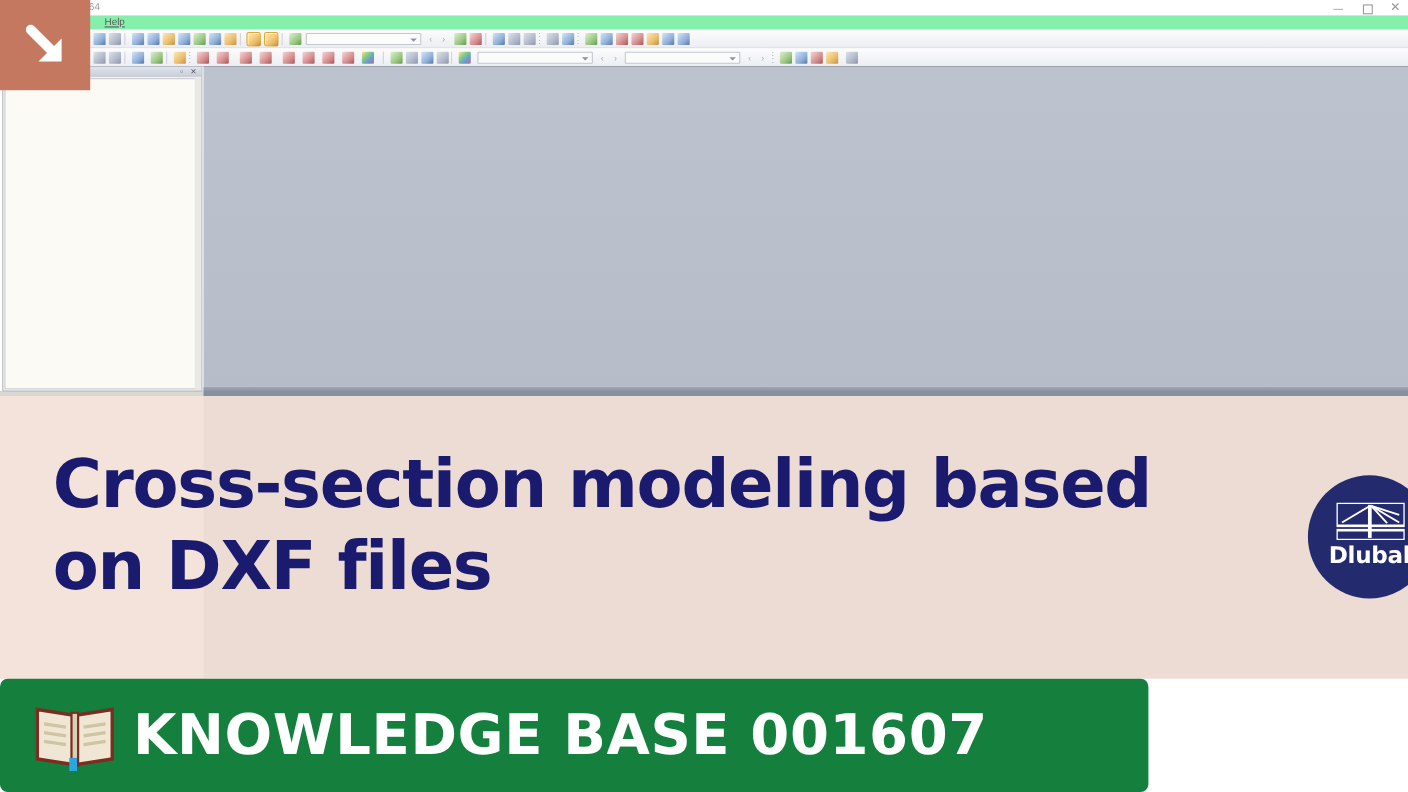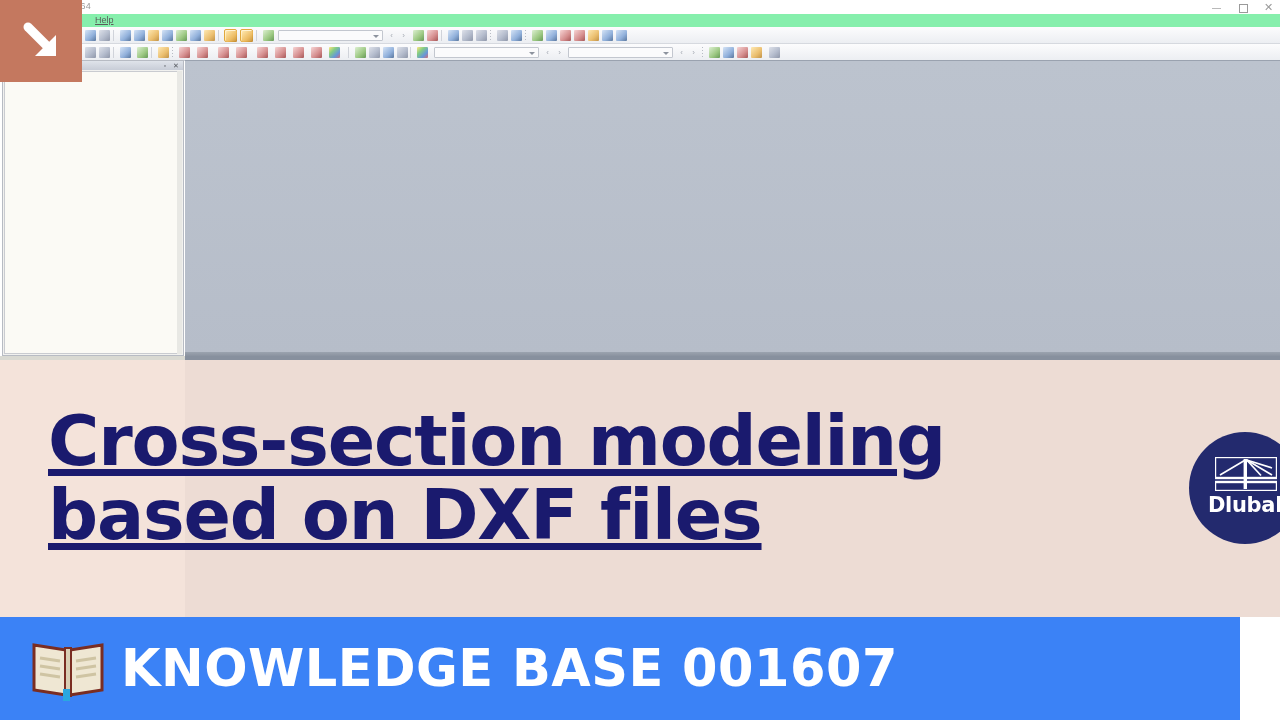--- a/index.html
+++ b/index.html
@@ -171,26 +171,25 @@
     background: #eddcd4;
   }
   .titleband-left {
     position: absolute; left: 0; top: 0; width: 185px; height: 257px;
     background: #f4e3da;
   }
   .kb-title {
     position: absolute; left: 48px; top: 404px; width: 1090px;
     font-family: "DejaVu Sans", sans-serif;
     font-weight: bold;
-    font-size: 70px;
+    font-size: 61px;
     line-height: 74px;
     letter-spacing: -1.2px;
     color: #1a1a6e;
     z-index: 12;
-    text-decoration: underline;
   }
 
   
   .logo {
     position: absolute; left: 1189px; top: 432px;
     width: 112px; height: 112px;
     border-radius: 50%;
     background: #232a6e;
     z-index: 15;
     overflow: hidden;
@@ -201,23 +200,23 @@
   .logo-word {
     position: absolute; left: 0; top: 61px; width: 112px;
     text-align: center;
     font-family: "DejaVu Sans", sans-serif;
     font-weight: bold; font-size: 21px; color: #ffffff;
     letter-spacing: -0.3px;
   }
 
   
   .banner {
-    position: absolute; left: 0; top: 617px; width: 1240px; height: 103px;
-    background: #3b82f6;
-    display: flex; align-items: center;
+    position: absolute; left: 0; top: 617px; width: 1044px; height: 103px;
+    background: #15803d;
+    display: flex; align-items: center; border-radius: 7px;
   }
   .banner-icon {
     position: relative;
     margin-left: 30px;
     width: 76px; height: 64px;
     flex: none;
   }
   .banner-text {
     margin-left: 15px;
     font-family: "DejaVu Sans", sans-serif;

